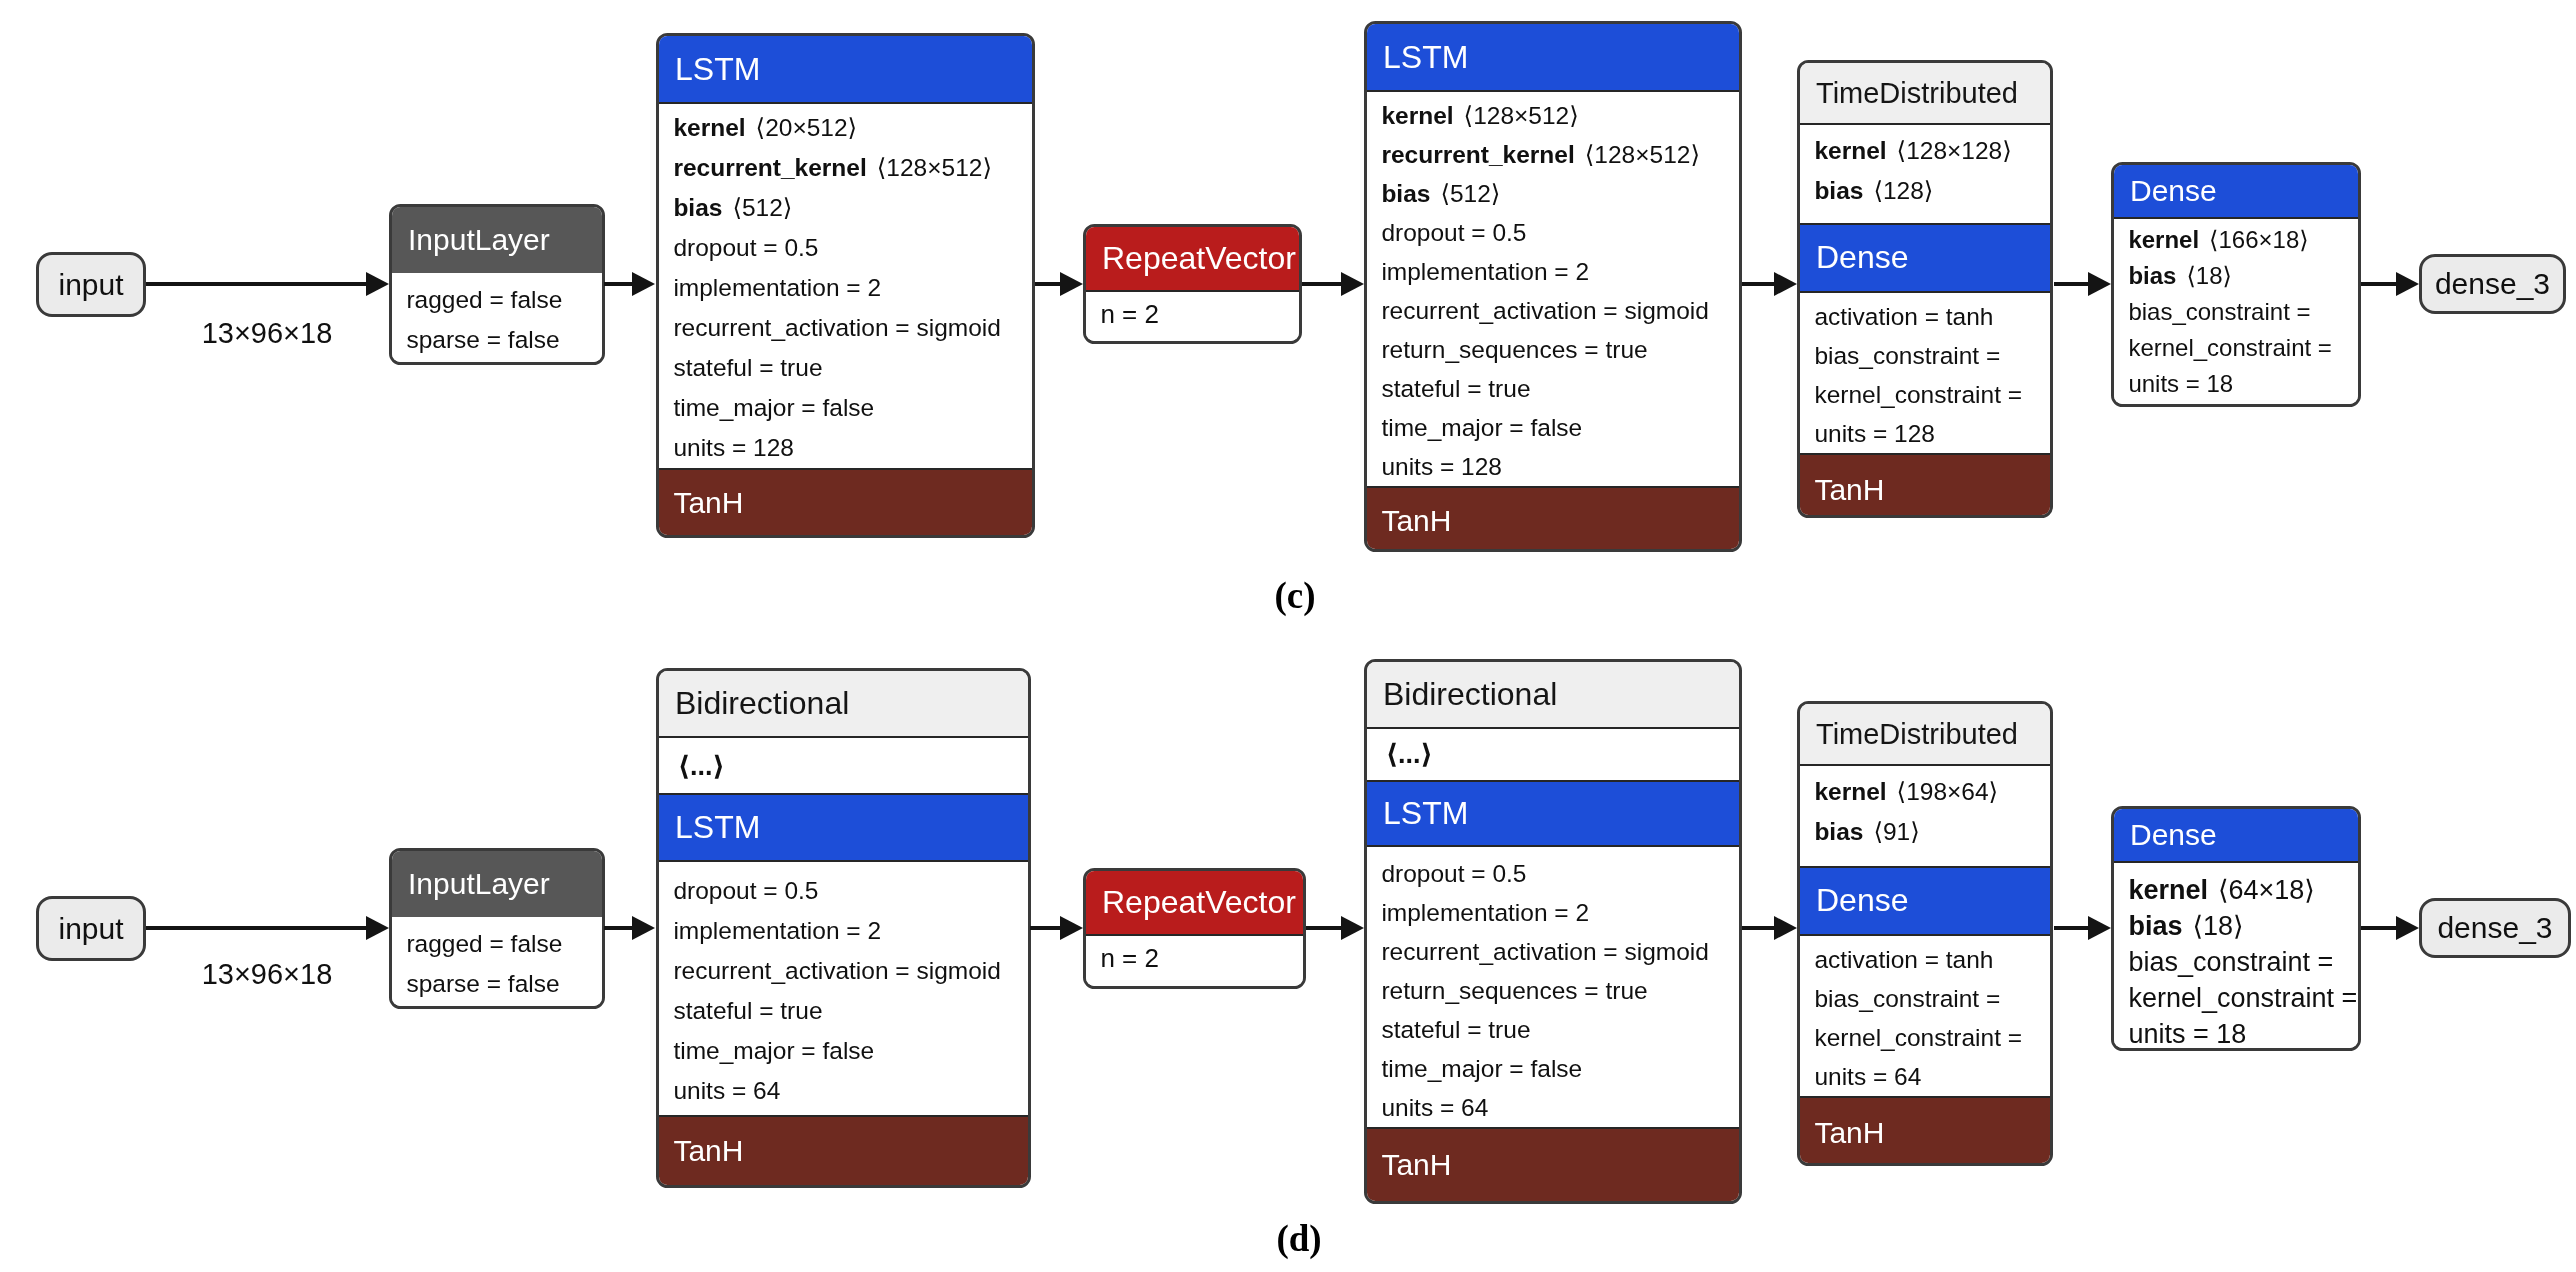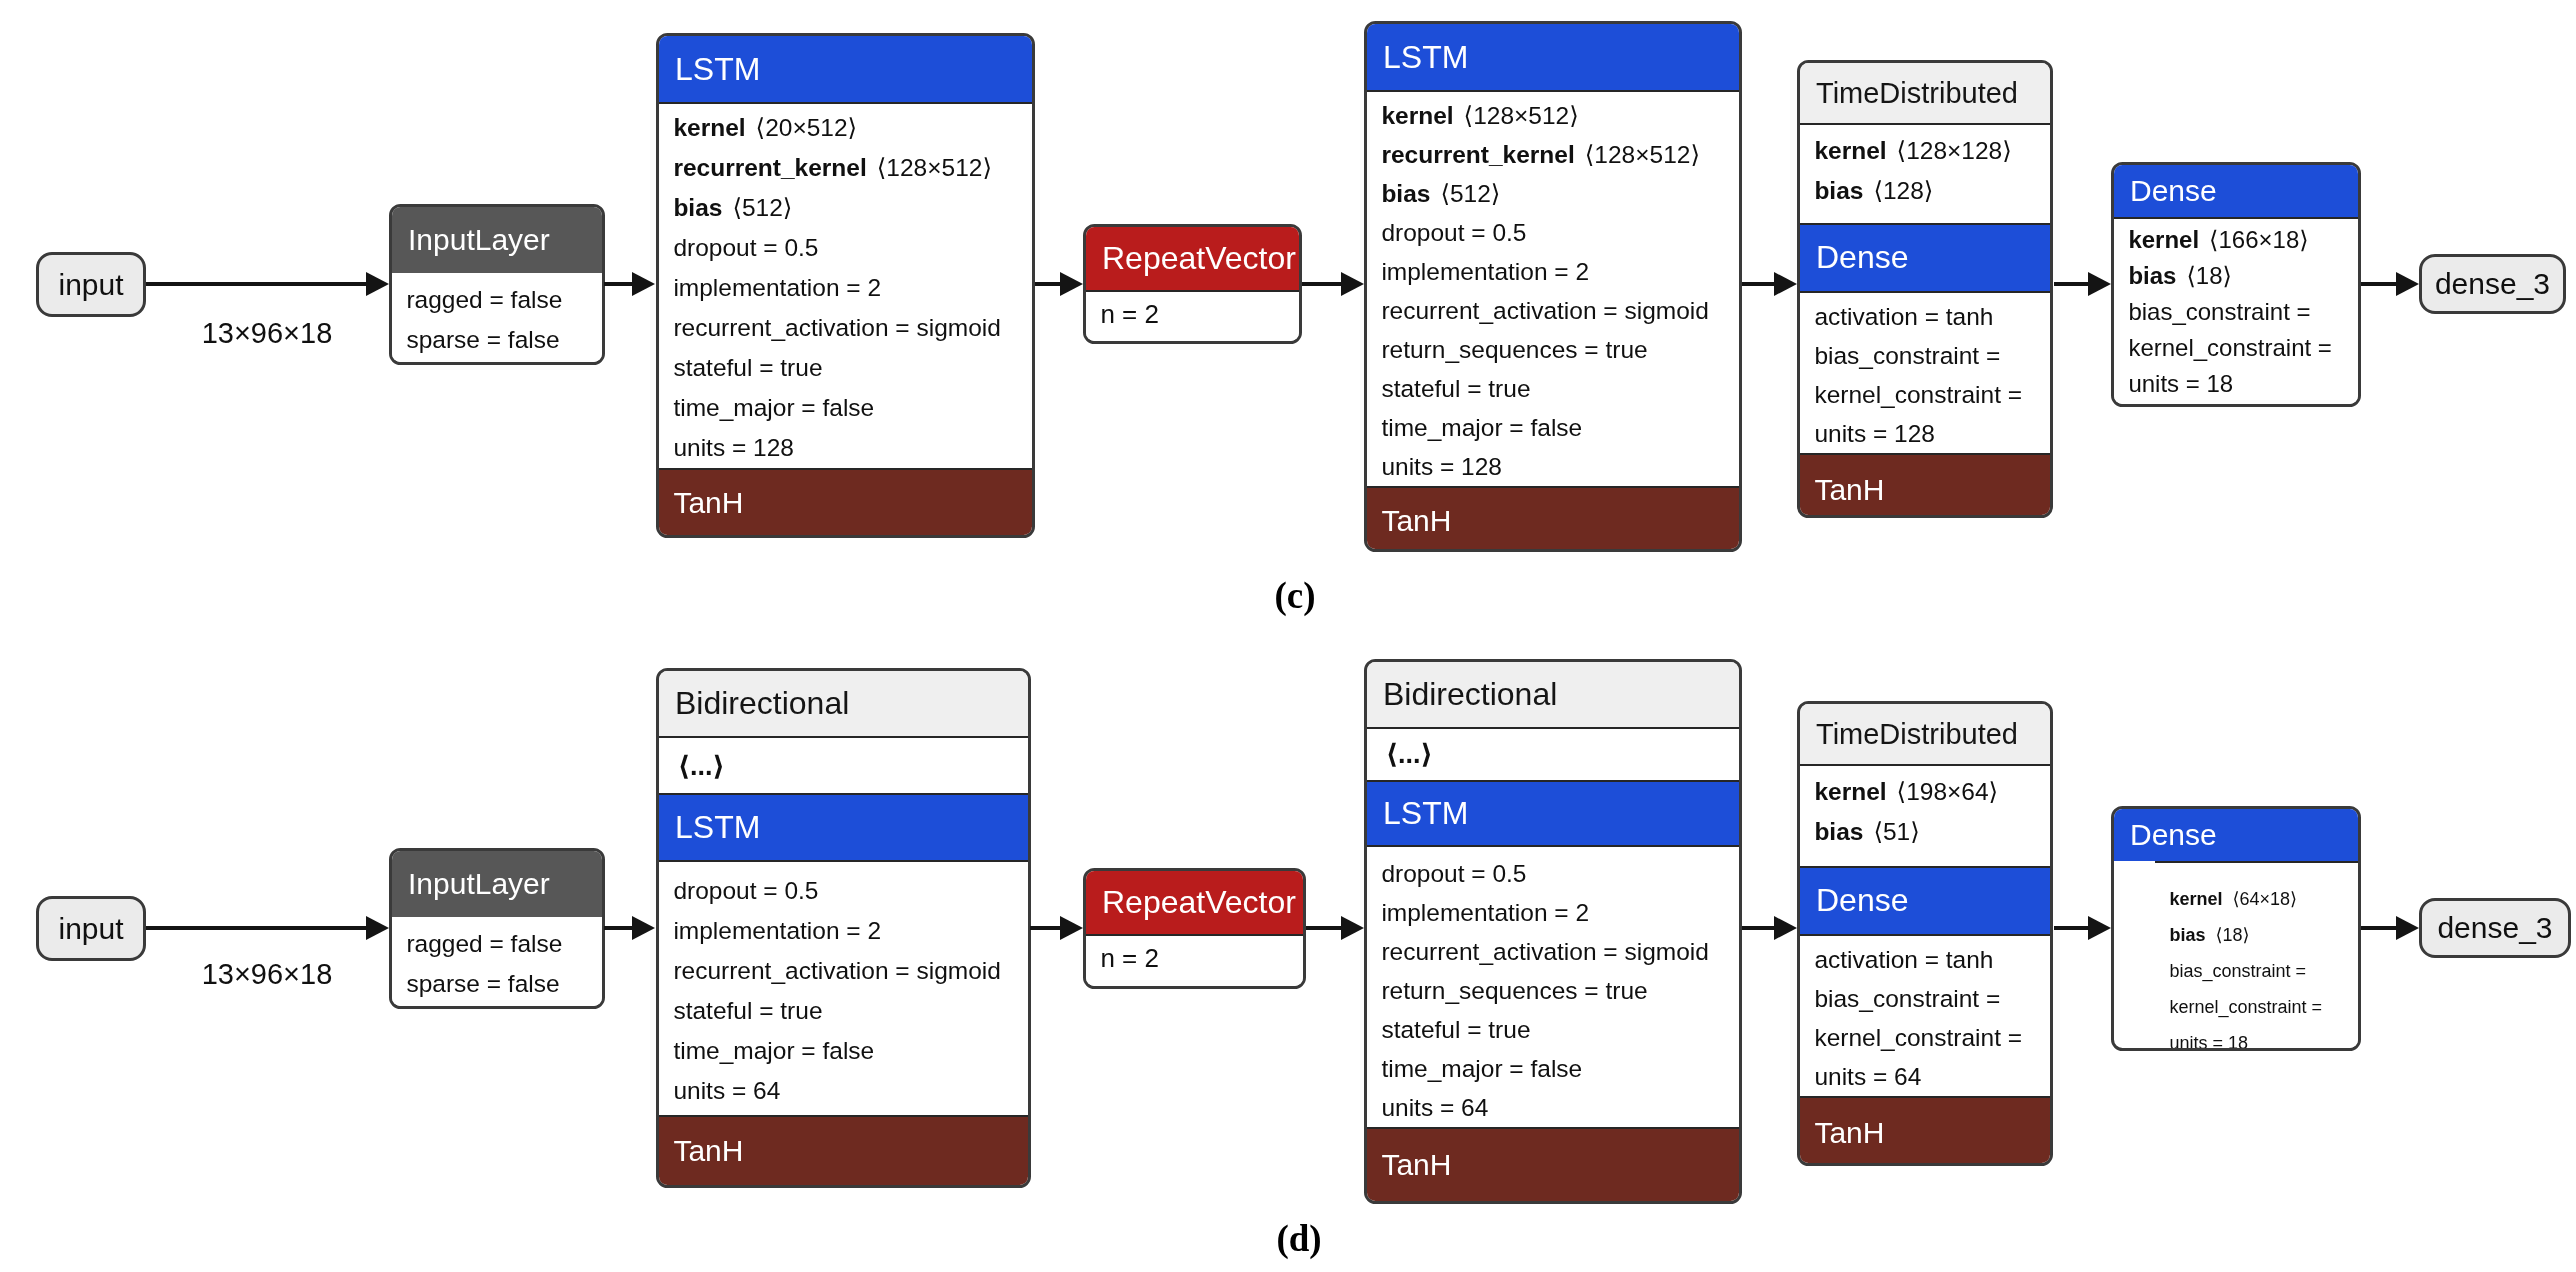--- a/index.html
+++ b/index.html
@@ -199,38 +199,38 @@
     <div class="ft sec" style="height:72px;">TanH</div>
   </div>
 
   <div class="aline" style="left:1742px;top:926px;width:35px;"></div>
   <div class="ahead" style="left:1774px;top:916px;"></div>
 
   <div class="box" style="left:1797px;top:701px;width:256px;height:465px;">
     <div class="hd hd-light" style="height:60px;font-size:29px;">TimeDistributed</div>
     <div class="bd sec" style="flex:0 0 auto;height:94px;padding-top:5.8px;">
       <div><span class="wname">kernel</span><span class="wdims">⟨198×64⟩</span></div>
-      <div><span class="wname">bias</span><span class="wdims">⟨51⟩</span></div>
+      <div><span class="wname">bias</span><span class="wdims">⟨91⟩</span></div>
     </div>
     <div class="hd hd-blue sec" style="height:66px;">Dense</div>
     <div class="bd sec" style="line-height:39px;">
       <div>activation = tanh</div>
       <div>bias_constraint =</div>
       <div>kernel_constraint =</div>
       <div>units = 64</div>
     </div>
     <div class="ft sec" style="height:70px;">TanH</div>
   </div>
 
   <div class="aline" style="left:2054px;top:926px;width:37px;"></div>
   <div class="ahead" style="left:2088px;top:916px;"></div>
 
   <div class="box" style="left:2111px;top:806px;width:250px;height:245px;">
     <div class="hd hd-blue" style="height:52px;font-size:30px;">Dense</div>
-    <div class="bd sec" style="line-height:36px;padding-top:18px;font-size:18px;margin-left:41px;">
+    <div class="bd sec" style="line-height:36px;padding-top:9px;font-size:27px;">
       <div><span class="wname">kernel</span><span class="wdims">⟨64×18⟩</span></div>
       <div><span class="wname">bias</span><span class="wdims">⟨18⟩</span></div>
       <div>bias_constraint =</div>
       <div>kernel_constraint =</div>
       <div>units = 18</div>
     </div>
   </div>
 
   <div class="aline" style="left:2361px;top:926px;width:38px;"></div>
   <div class="ahead" style="left:2396px;top:916px;"></div>

